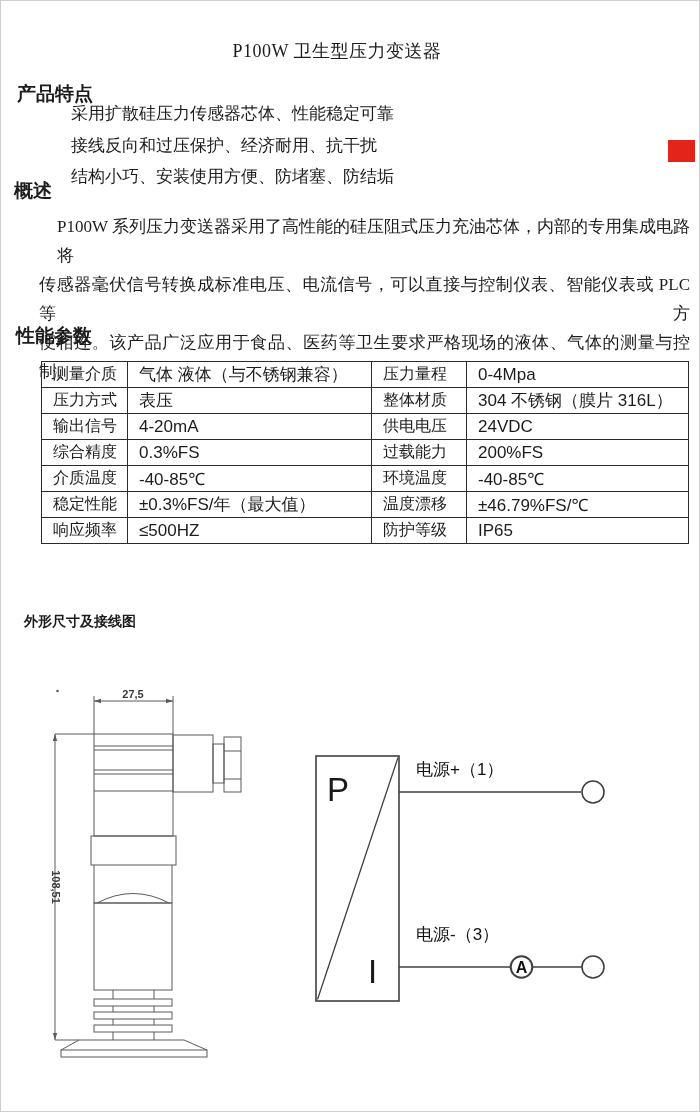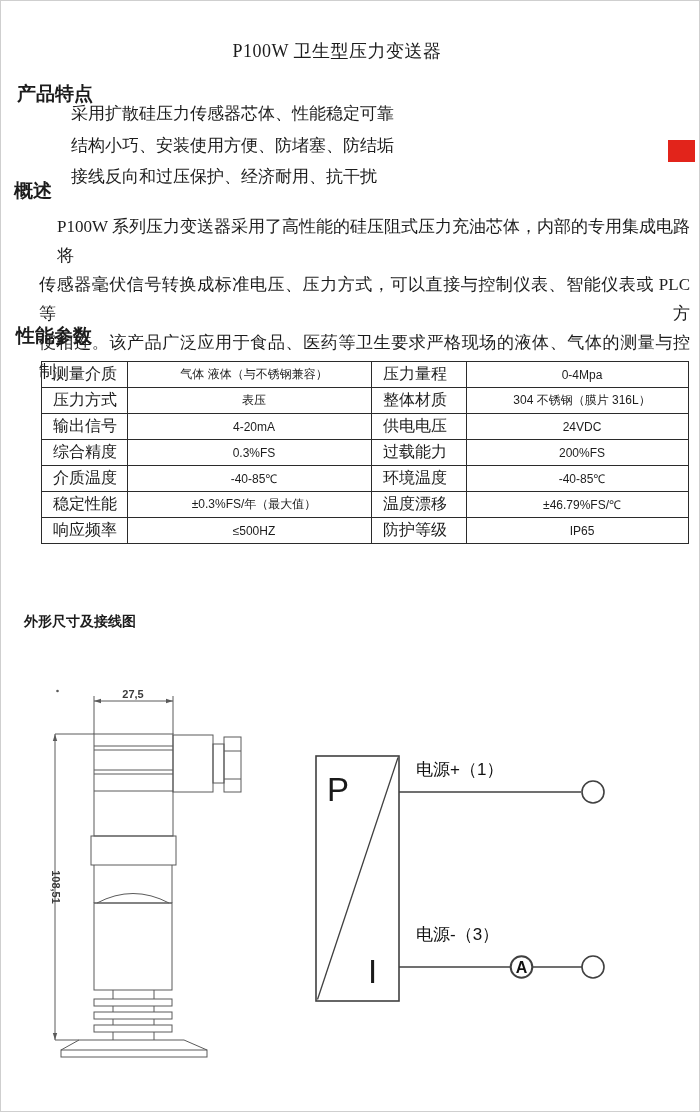--- a/index.html
+++ b/index.html
@@ -28,47 +28,47 @@
   .red-box { position:absolute; left:667px; top:139px; width:27px; height:22px; background:#e2241b; }
   table.params {
     position:absolute; left:40px; top:360px; width:647px;
     border-collapse:collapse; table-layout:fixed;border-radius:12px;
   }
   table.params td {
     border:1px solid #2b2b2b; height:25px; overflow:hidden;
     white-space:nowrap; vertical-align:middle;
   }
   td.l { font-size:16px; padding:0 2px 0 11px; font-family:"Liberation Serif", serif; }
-  td.v { font-size:12px; padding:0 2px 0 11px; font-family:"Liberation Sans", sans-serif;text-align:center; }
+  td.v { font-size:17px; padding:0 2px 0 11px; font-family:"Liberation Sans", sans-serif; }
   .svg-abs { position:absolute; }
   .dimtext { font-family:"Liberation Sans", sans-serif; font-size:11px; font-weight:bold; fill:#3a3a3a; }
   .boxlabel { font-family:"Liberation Sans", sans-serif; font-size:33px; fill:#1a1a1a; }
   .wirelabel { font-family:"Liberation Sans", sans-serif; font-size:17px; fill:#111; }
   .ammeter { font-family:"Liberation Sans", sans-serif; font-size:16px; font-weight:bold; fill:#111; }
 </style>
 </head>
 <body>
 
 <div class="page">
 
   <div class="title">P100W 卫生型压力变送器</div>
 
   <div class="h h-features">产品特点</div>
   <div class="features">
     <div>采用扩散硅压力传感器芯体、性能稳定可靠</div>
+    <div>接线反向和过压保护、经济耐用、抗干扰</div>
     <div>结构小巧、安装使用方便、防堵塞、防结垢</div>
-    <div>接线反向和过压保护、经济耐用、抗干扰</div>
   </div>
 
   <div class="red-box"></div>
 
   <div class="h h-overview">概述</div>
   <div class="para">
     <div class="pline pjust pindent">P100W 系列压力变送器采用了高性能的硅压阻式压力充油芯体，内部的专用集成电路将</div>
-    <div class="pline pjust">传感器毫伏信号转换成标准电压、压力方式，可以直接与控制仪表、智能仪表或 PLC 等方</div>
+    <div class="pline pjust">传感器毫伏信号转换成标准电压、电流信号，可以直接与控制仪表、智能仪表或 PLC 等方</div>
     <div class="pline">便相连。该产品广泛应用于食品、医药等卫生要求严格现场的液体、气体的测量与控制。</div>
   </div>
 
   <div class="h h-params">性能参数</div>
 
   <table class="params">
     <colgroup>
         <col style="width:86px">
         <col style="width:244px">
         <col style="width:95px">

